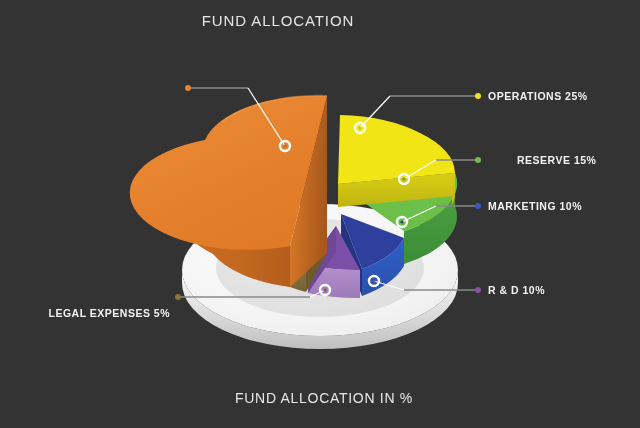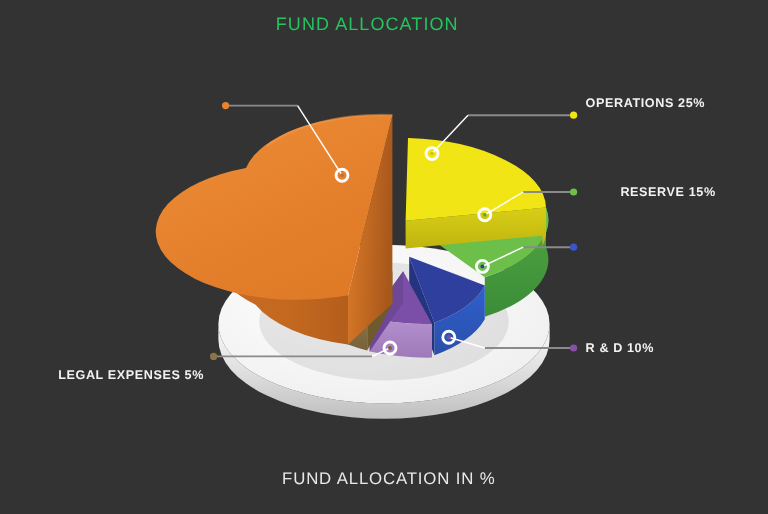--- a/index.html
+++ b/index.html
@@ -19,25 +19,24 @@
     inset: 0;
     width: 640px;
     height: 428px;
   }
   .chart-title {
     position: absolute;
     top: 12px;
     left: 0;
     width: 556px;
     text-align: center;
-    color: #22c55e;
+    color: #e5e5e5;
     font-size: 15px;
     letter-spacing: 0.9px;
     font-weight: 400;
-    padding-left: 28px;
   }
   .chart-caption {
     position: absolute;
     top: 390px;
     left: 4px;
     width: 640px;
     text-align: center;
     color: #e8e8e8;
     font-size: 14px;
     letter-spacing: 0.7px;
@@ -212,24 +211,25 @@
     <g>
       <line x1="178" y1="297" x2="310" y2="297" stroke="#8a8a8a" stroke-width="1.6"></line>
       <circle cx="178" cy="297" r="3" fill="#8B7344"></circle>
       <line x1="310" y1="297" x2="325" y2="290" stroke="#FFFFFF" stroke-width="1.2"></line>
       <circle cx="325" cy="290" r="5" fill="none" stroke="#FFFFFF" stroke-width="2.4"></circle>
       <circle cx="325" cy="290" r="1.6" fill="#7A6538"></circle>
     </g>
   </svg>
 
 
-  <div class="label right" style="left:488px; top:79px;">OPERATIONS 25%</div>
+  <div class="label right" style="left:488px; top:89px;">OPERATIONS 25%</div>
 
   <div class="label right" style="left:488px; top:153px;margin-left:29px;">RESERVE 15%</div>
 
+  <div class="label right" style="left:488px; top:199px;">MARKETING 10%</div>
 
   <div class="label right" style="left:488px; top:283px;">R &amp; D 10%</div>
 
   <div class="label left" style="left:20px; top:306px; width:150px;">LEGAL EXPENSES 5%</div>
 
   <div class="chart-caption">FUND ALLOCATION IN %</div>
 
 </div>
 
 </body></html>

